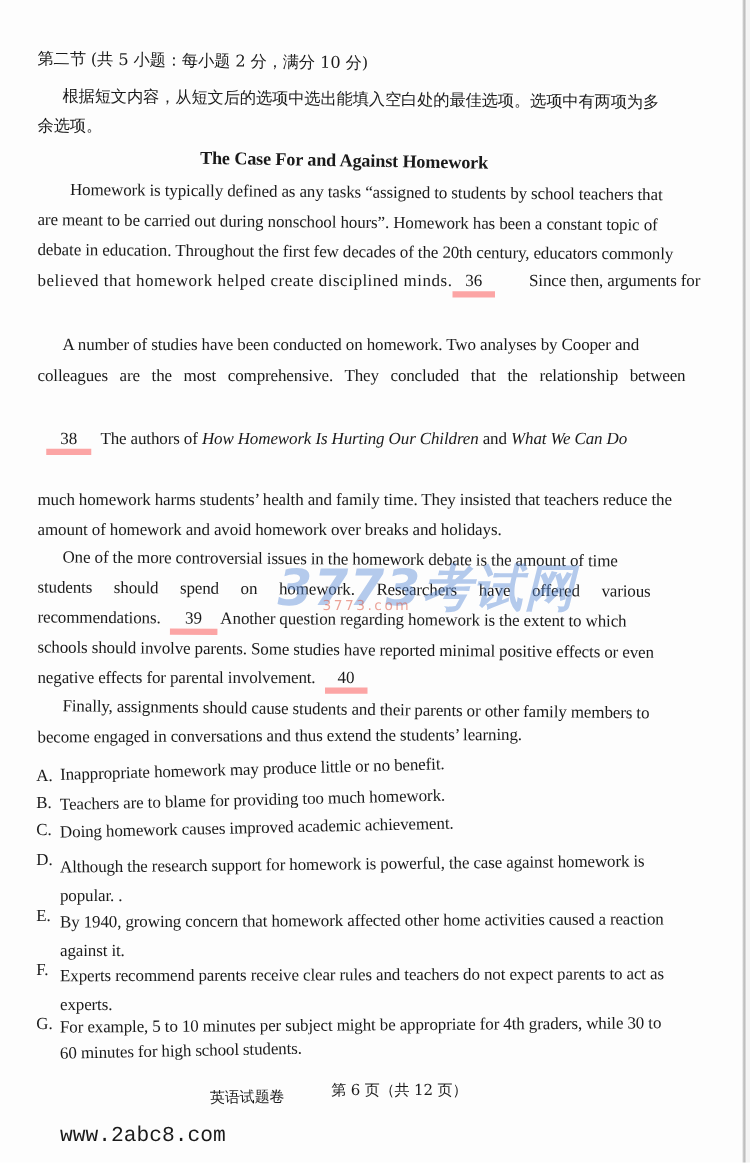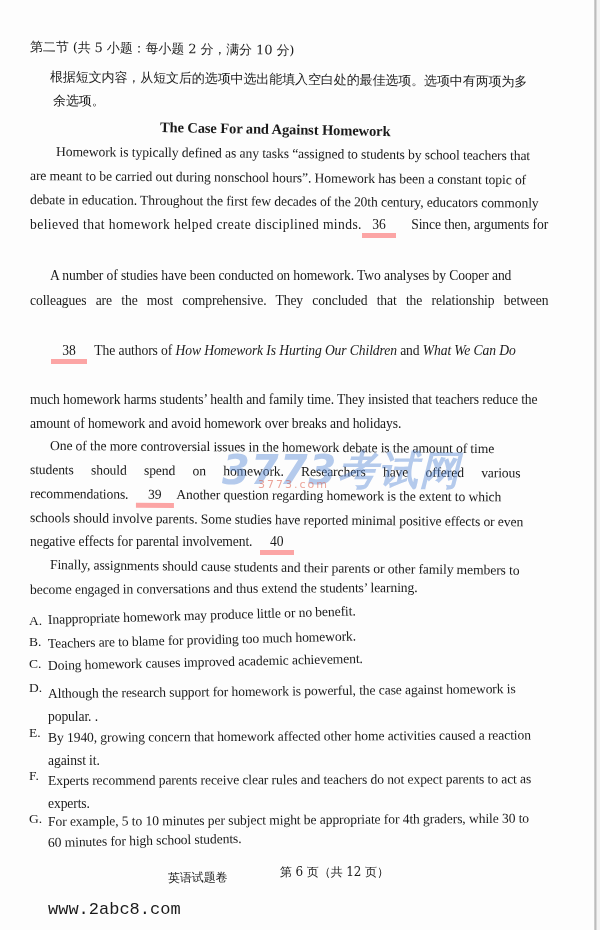--- a/index.html
+++ b/index.html
@@ -24,36 +24,36 @@
 </style>
 </head>
 <body>
 
 <div class="page">
   <div class="edge"></div>
   <div class="edge2"></div>
 
   <div class="line cn" style="left:30px;top:38px;transform:rotate(0.8deg);transform-origin:left;">第二节 (共 5 小题：每小题 2 分，满分 10 分)</div>
   <div class="line cn" style="left:50px;top:68px;transform:rotate(0.6deg);transform-origin:left;">根据短文内容，从短文后的选项中选出能填入空白处的最佳选项。选项中有两项为多</div>
-  <div class="line cn" style="left:30px;top:92px;margin-left:23px;">余选项。</div>
+  <div class="line cn" style="left:30px;top:92px;">余选项。</div>
 
   <div class="line title" style="left:160px;top:119px;transform:rotate(1deg);transform-origin:left;">The Case For and Against Homework</div>
 
   <div class="line" style="left:56px;top:144px;transform:rotate(0.5deg);transform-origin:left;">Homework is typically defined as any tasks “assigned to students by school teachers that</div>
   <div class="line" style="left:30px;top:168px;transform:rotate(0.5deg);transform-origin:left;">are meant to be carried out during nonschool hours”. Homework has been a constant topic of</div>
   <div class="line" style="left:30px;top:192px;transform:rotate(0.4deg);transform-origin:left;">debate in education. Throughout the first few decades of the 20th century, educators commonly</div>
   <div class="line" style="left:30px;top:217px;width:510px;">
     <span style="letter-spacing:0.4px;text-align:right;">believed that homework helped create disciplined minds.</span><span class="blank" style="width:34px;">36</span>
-    <span style="margin-left:12px;">Since then, arguments for</span>
+    <span style="margin-left:24px;">Since then, arguments for</span>
   </div>
 
   <div class="line" style="left:50px;top:268px;">A number of studies have been conducted on homework. Two analyses by Cooper and</div>
   <div class="line" style="left:30px;top:293px;word-spacing:6px;">colleagues are the most comprehensive. They concluded that the relationship between</div>
 
-  <div class="line" style="left:51px;top:343px;">
+  <div class="line" style="left:37px;top:343px;">
     <span class="blank" style="width:36px;">38</span>
     <span style="margin-left:4px;">The authors of</span>
     <i>How Homework Is Hurting Our Children</i>
     <span>and</span>
     <i>What We Can Do</i>
   </div>
   <div class="line" style="left:30px;top:392px;">much homework harms students’ health and family time. They insisted that teachers reduce the</div>
   <div class="line" style="left:30px;top:416px;">amount of homework and avoid homework over breaks and holidays.</div>
 
   <div class="line" style="left:50px;top:438px;transform:rotate(0.4deg);transform-origin:left;">One of the more controversial issues in the homework debate is the amount of time</div>
@@ -96,15 +96,15 @@
     <div class="opt-letter" style="left:29px;top:768px;">F.</div>
     <div class="line" style="left:48px;top:773px;transform:rotate(-0.2deg);transform-origin:left;">Experts recommend parents receive clear rules and teachers do not expect parents to act as</div>
     <div class="line" style="left:48px;top:796px;">experts.</div>
 
     <div class="opt-letter" style="left:29px;top:811px;">G.</div>
     <div class="line" style="left:48px;top:814px;transform:rotate(-0.4deg);transform-origin:left;">For example, 5 to 10 minutes per subject might be appropriate for 4th graders, while 30 to</div>
     <div class="line" style="left:48px;top:835px;transform:rotate(-1.2deg);transform-origin:left;">60 minutes for high school students.</div>
   </div>
 
   <div class="line cn" style="left:168px;top:870px;font-size:12px;transform:rotate(-1deg);transform-origin:left;">英语试题卷</div>
-  <div class="line cn" style="left:280px;top:864px;font-size:12px;">第 6 页（共 12 页）</div>
+  <div class="line cn" style="left:265px;top:864px;font-size:12px;">第 6 页（共 12 页）</div>
   <div class="footer-url">www.2abc8.com</div>
 </div>
 
 </body></html>

